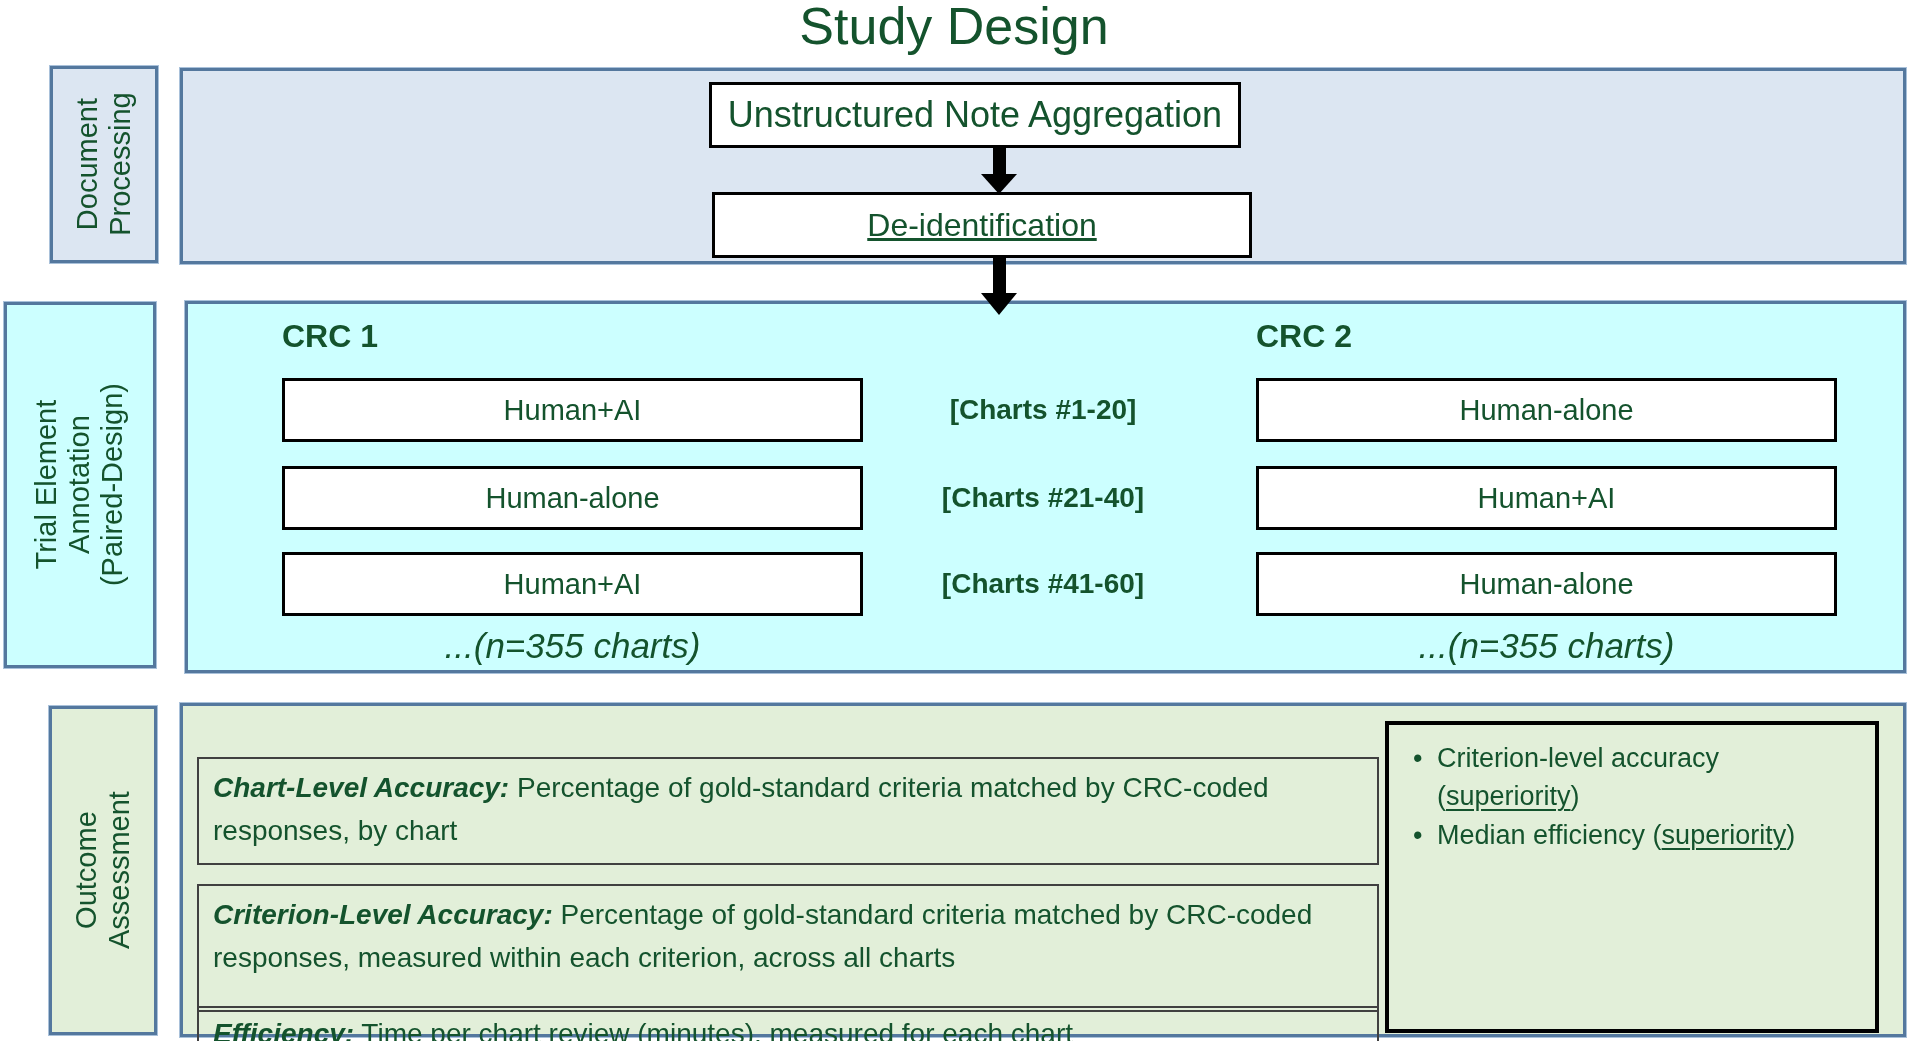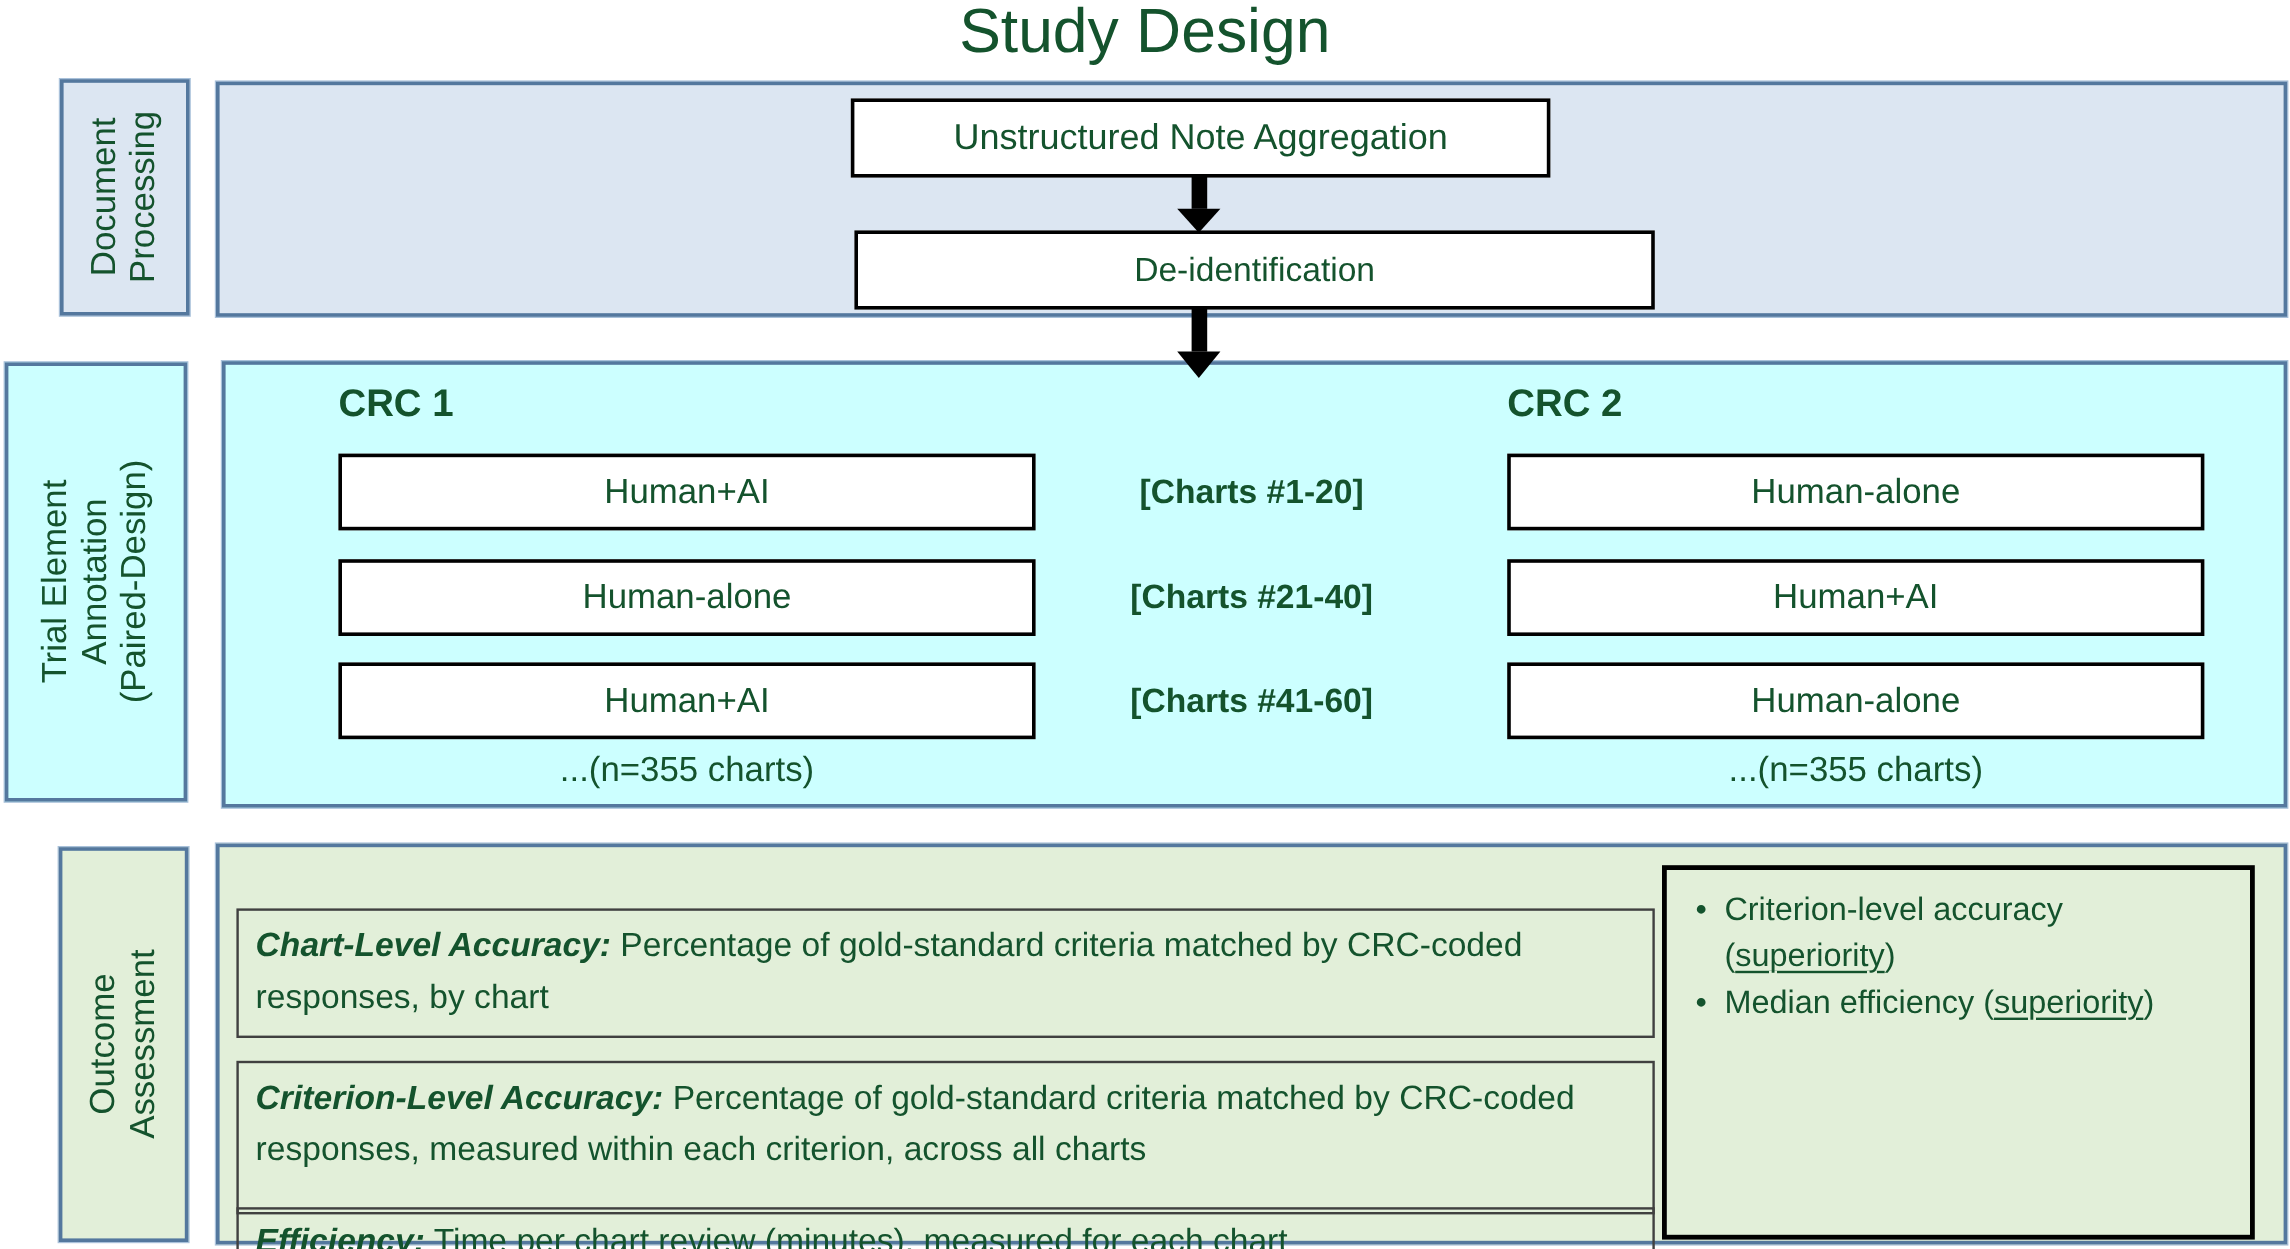--- a/index.html
+++ b/index.html
@@ -32,21 +32,21 @@
   .wbox{
     position:absolute;background:#ffffff;border:3px solid #000;box-sizing:border-box;
     display:flex;align-items:center;justify-content:center;
     font-size:29px;
   }
   .crc-header{position:absolute;text-align:left;font-size:32px;font-weight:700;}
   .chart-label{
     position:absolute;display:flex;align-items:center;justify-content:center;
     font-size:28px;font-weight:700;
   }
-  .note{position:absolute;text-align:center;font-size:29px;}
+  .note{position:absolute;text-align:center;font-style:italic;font-size:35px;}
   
   .arrow{position:absolute;z-index:6;}
   .arrow .shaft{position:absolute;background:#000;}
   .arrow .head{position:absolute;width:0;height:0;border-left:18px solid transparent;border-right:18px solid transparent;}
   
   .metric-box{
     position:absolute;border:2px solid #404040;box-sizing:border-box;
     padding:7px 14px;font-size:28px;line-height:1.55;margin-top:36px;
   }
   .metric-box .lead{font-weight:700;font-style:italic;}
@@ -70,24 +70,24 @@
   <div class="frame fill-blue" style="left:50px;top:66px;width:108px;height:197px;">
     <div class="vwrap">
       <div class="vtext">
         <div>Document</div>
         <div>Processing</div>
       </div>
     </div>
   </div>
 
   <div class="frame fill-blue" style="left:180px;top:68px;width:1726px;height:196px;">
-    <div class="wbox" style="left:526px;top:11px;width:583px;height:66px;font-size:30px;">
+    <div class="wbox" style="left:526px;top:11px;width:532px;height:66px;font-size:36px;">
       <span>Unstructured Note Aggregation</span>
     </div>
-    <div class="wbox" style="left:529px;top:121px;width:667px;height:66px;font-size:28px;">
+    <div class="wbox" style="left:529px;top:121px;width:540px;height:66px;font-size:32px;text-decoration:underline;">
       <span>De-identification</span>
     </div>
   </div>
 
   <div class="arrow">
     <div class="shaft" style="left:993px;top:147px;width:13px;height:27px;"></div>
     <div class="head" style="left:981px;top:174px;border-top:20px solid #000;"></div>
   </div>
 
   <div class="arrow">

